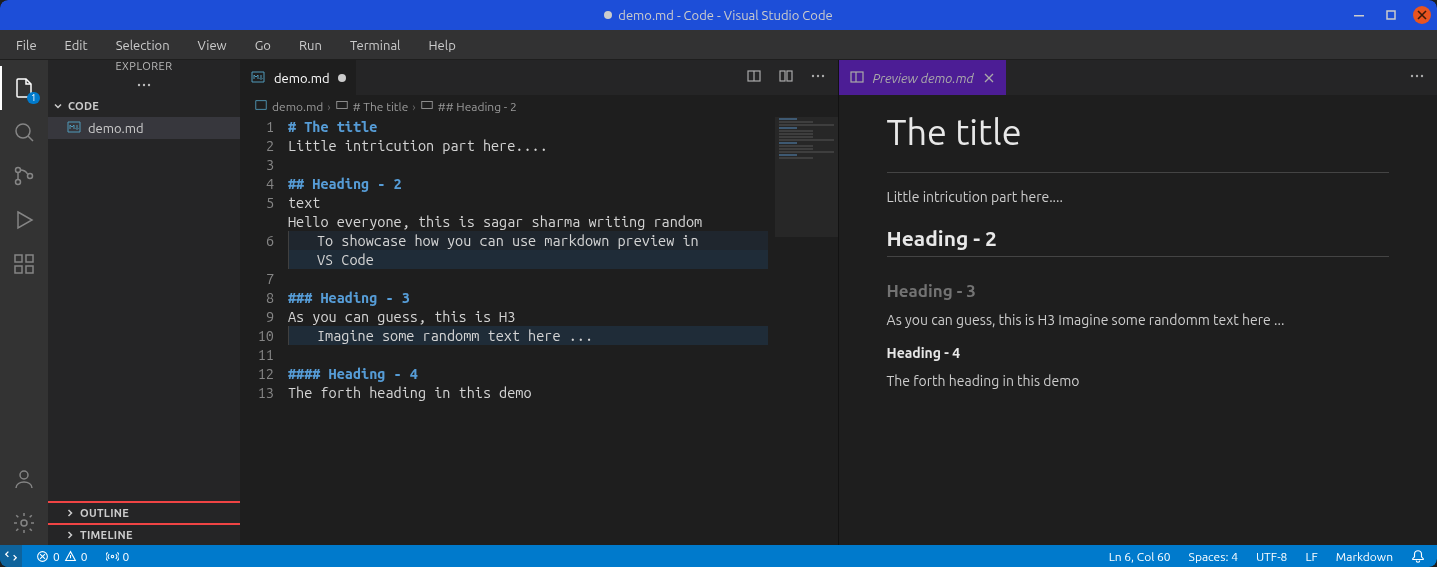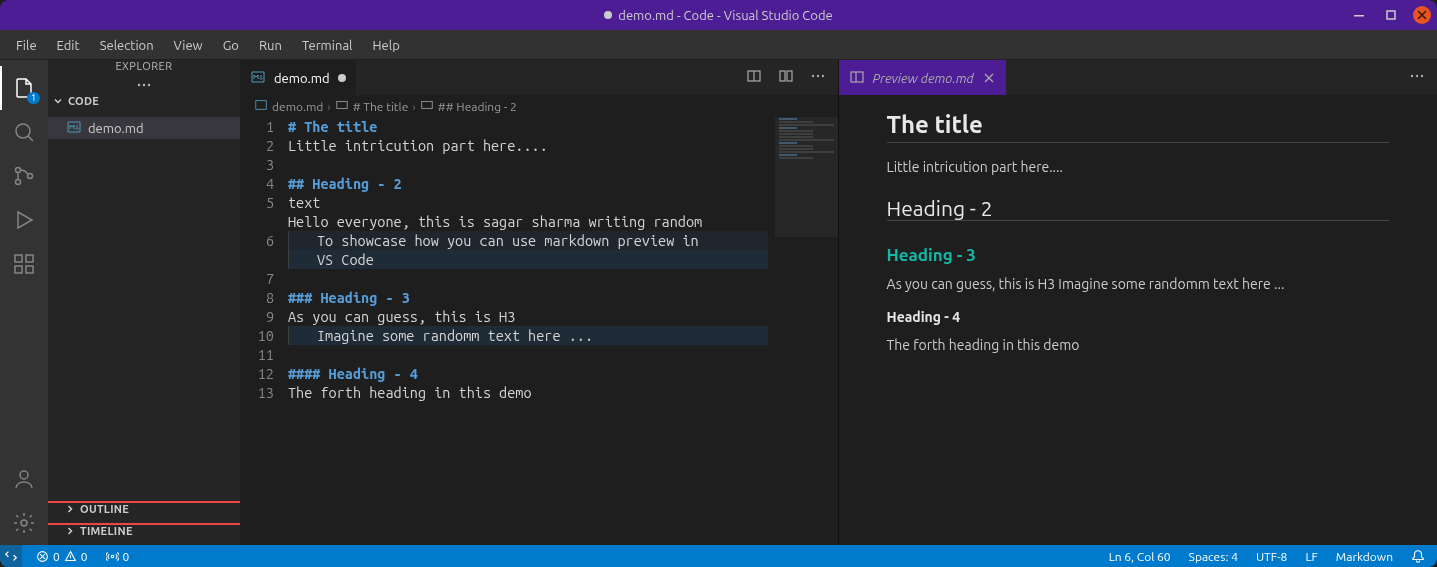--- a/index.html
+++ b/index.html
@@ -17,21 +17,21 @@
   display: flex;
   flex-direction: column;
   height: 100%;
   background: #1e1e1e;
   border-radius: 8px;
   overflow: hidden;
 }
 
 .titlebar {
   height: 30px;
-  background: #4c1d95;
+  background: #1d4ed8;
   display: flex;
   align-items: center;
   justify-content: center;
   position: relative;
   color: #ccc;
   font-size: 13px;
 }
 .titlebar .dirty-dot {
   width: 8px; height: 8px; border-radius: 50%; background: #ccc; margin-right: 6px;
 }
@@ -43,21 +43,21 @@
 .titlebar .win-close { width:18px; height:18px; border-radius:50%; background:#e95420; display:flex; align-items:center; justify-content:center; }
 .titlebar svg { display:block; }
 
 .menubar {
   height: 30px;
   background: #323233;
   display: flex;
   align-items: center;
   padding: 0 8px;
   font-size: 13px;
-  gap: 4px;
+  gap: 12px;
   border-bottom: 1px solid #1e1e1e;
 }
 .menubar .menu-item { padding: 4px 8px; cursor:pointer; color:#ccc; }
 
 .main {
   flex: 1;
   display: flex;
   min-height: 0;
 }
 
@@ -87,21 +87,21 @@
   width: 192px;
   background: #252526;
   display:flex; flex-direction:column;
   font-size: 13px;
 }
 .sidebar-header {
   height: 35px; display:flex; align-items:center; justify-content:space-between;
   padding: 0 12px; color:#bbb; font-size:11px; letter-spacing: 0.5px; flex-direction: column;
 }
 .sidebar-section-title {
-  height:22px; display:flex; align-items:flex-start; gap:4px; padding:0 4px;
+  height:22px; display:flex; align-items:center; gap:4px; padding:0 4px;
   color:#ccc; font-size:11px; font-weight:700; letter-spacing:0.3px; cursor:pointer;
 }
 .chev { display:inline-flex; }
 .file-row {
   height:22px; display:flex; align-items:center; gap:6px; padding-left:18px;
   color:#ccc; cursor:pointer;
 }
 .file-row.active { background:#37373d; }
 .sidebar .grow { flex:1; }
 .sidebar-bottom .sidebar-section-title { border-top:2px solid #ef4444;padding-left:16px; }
@@ -164,29 +164,29 @@
 .minimap .mm-line.t { width:55%; }
 .minimap .mm-view {
   position:absolute; left:0; right:0; top:0; height:120px; background:rgba(200,200,200,0.06);
 }
 
 .preview-tabrow { height:35px; background:#252526; display:flex; align-items:stretch; }
 .preview-body {
   flex:1; overflow:auto; padding:16px 48px 16px 48px; color:#ccc; font-size:14px;
 }
 .preview-body h1 {
-  font-size:24px; color:#e8e8e8; font-weight:700; padding-bottom:4px;
+  font-size:36px; color:#e8e8e8; font-weight:400; padding-bottom:20px;
   border-bottom:1px solid #444; margin-bottom:14px;
 }
 .preview-body h2 {
-  font-size:21px; color:#e8e8e8; font-weight:400; padding-bottom:0;
+  font-size:21px; color:#e8e8e8; font-weight:700; padding-bottom:6px;
   border-bottom:1px solid #444; margin:18px 0 24px;
 }
 .preview-body h3 {
-  font-size:17px; color:#14b8a6; font-weight:700; margin:13px 0 10px;
+  font-size:17px; color:#737373; font-weight:700; margin:13px 0 10px;
 }
 .preview-body h4 { font-size:14px; color:#e8e8e8; font-weight:700; margin:14px 0 10px; }
 .preview-body p { margin:0 0 12px; line-height:1.5; color:#ccc; }
 
 .statusbar {
   height:22px; background:#007acc; color:#fff; display:flex; align-items:center;
   font-size:12px; padding:0 8px; gap:10px;
 }
 .statusbar .remote {
   background:#0e639c; height:22px; margin-left:-8px; padding:0 8px; display:flex; align-items:center;

